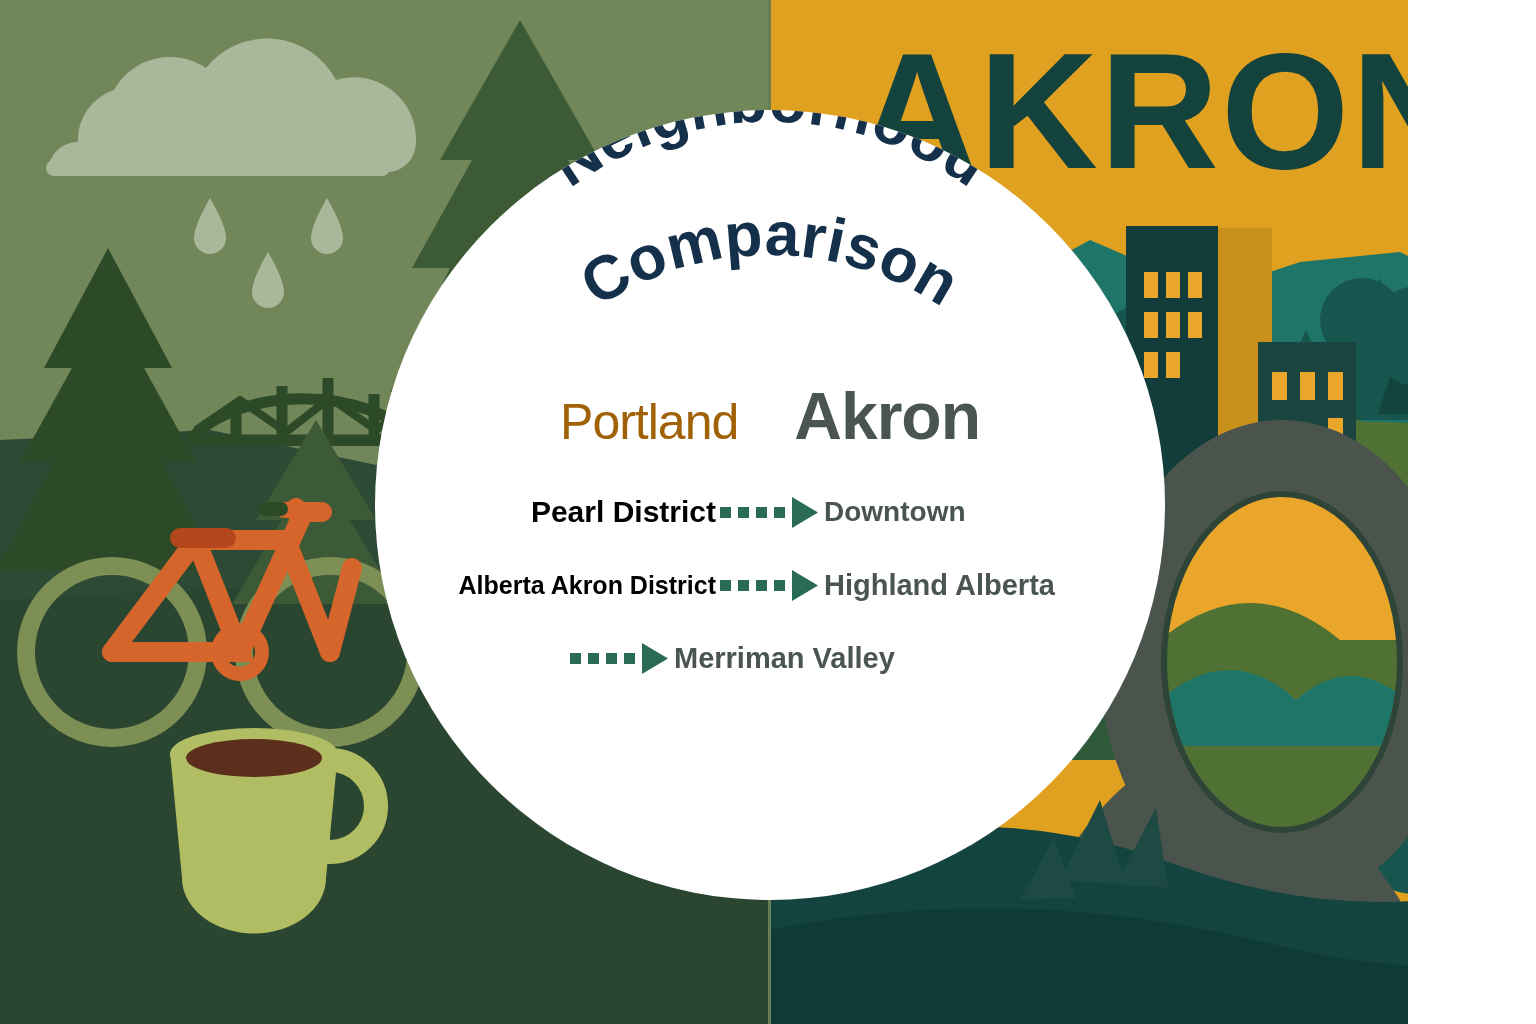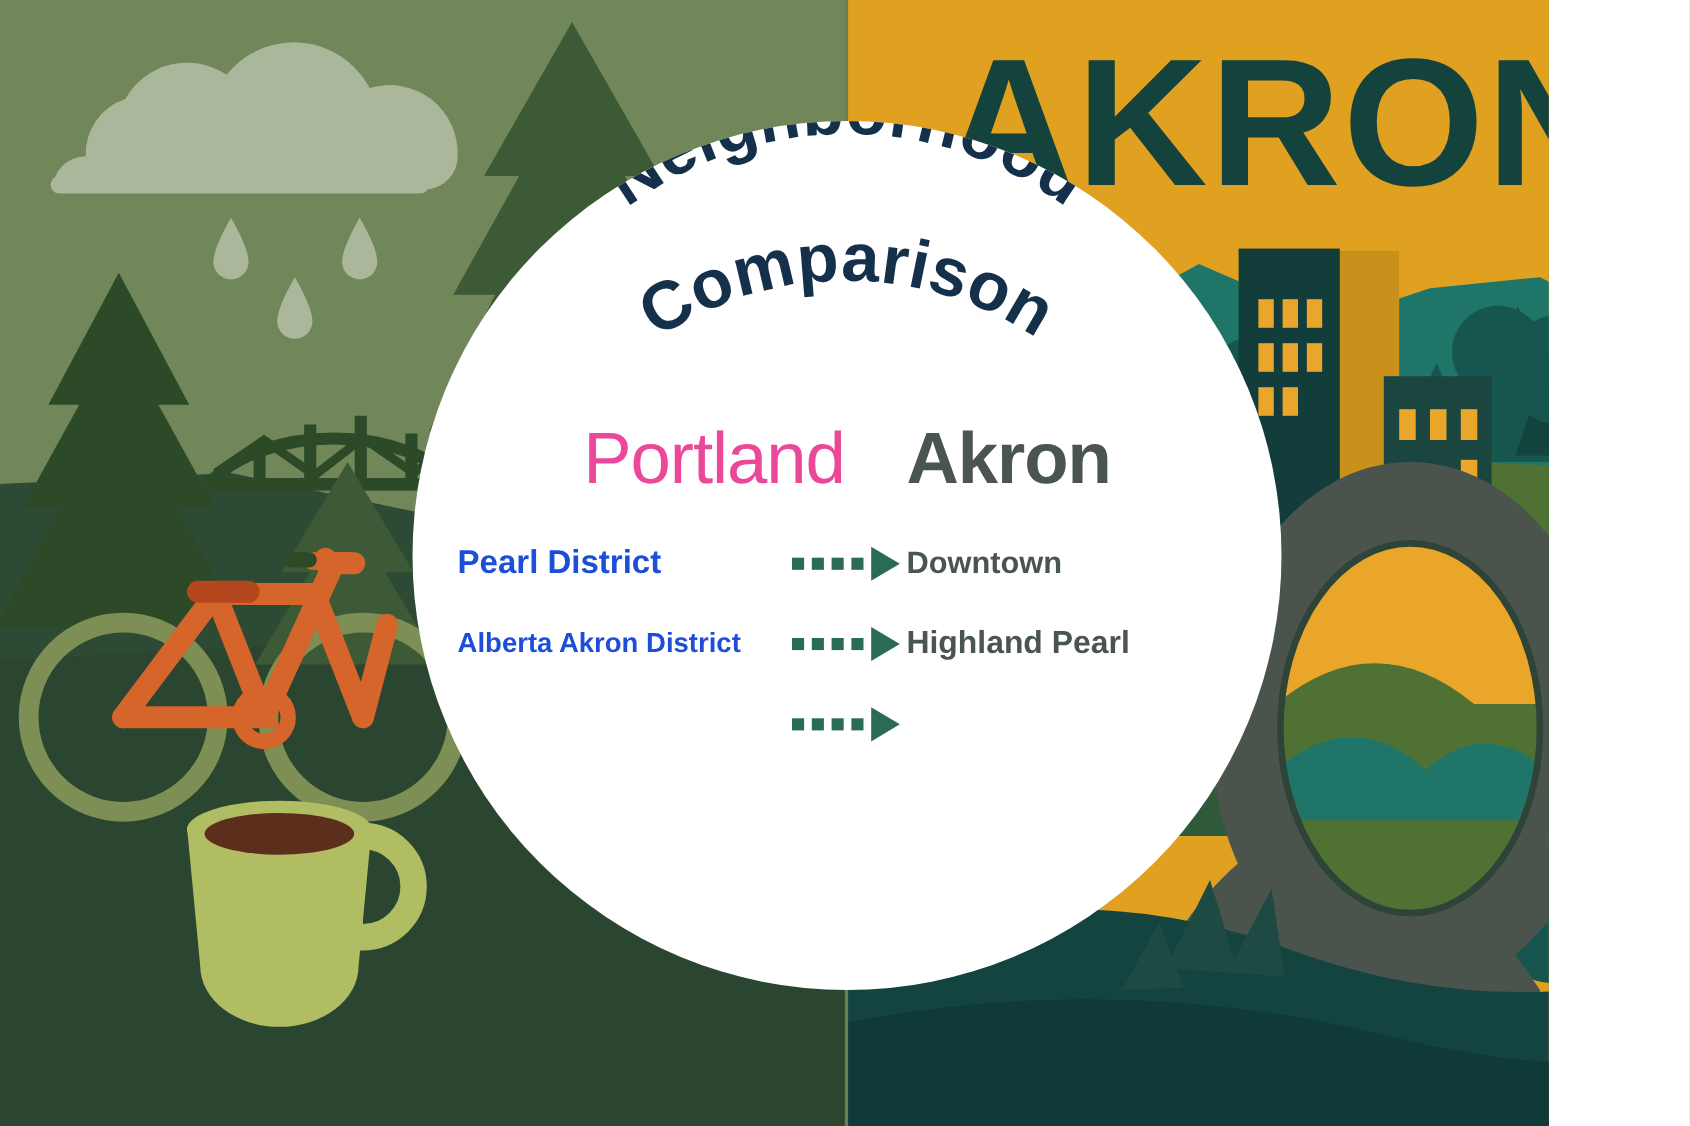--- a/index.html
+++ b/index.html
@@ -37,23 +37,23 @@
   
   #city-headers{
     position:absolute;
     left:0;right:0;top:268px;
     display:flex;
     justify-content:center;
     align-items:baseline;
     gap:56px;
   }
   #city-left{
-    font-size:66px;
+    font-size:50px;
     font-weight:400;
-    color:#ec4899;
+    color:#a16207;
     letter-spacing:-1px;
   }
   #city-right{
     font-size:66px;
     font-weight:bold;
     color:#4a5550;
     letter-spacing:-1px;
   }
 
   
@@ -65,22 +65,22 @@
     gap:39px;
   }
   .row{
     display:flex;
     align-items:center;
     justify-content:center;
     width:100%;
   }
   .row-left{
     width:300px;
-    text-align:left;
-    color:#1d4ed8;
+    text-align:right;
+    color:#000000;
     font-weight:bold;
     white-space:nowrap;
   }
   .row-right{
     width:300px;
     text-align:left;
     color:#4a5550;
     font-weight:bold;
     white-space:nowrap;
   }
@@ -330,34 +330,35 @@
             <svg width="104" height="34" viewBox="0 0 104 34" xmlns="http://www.w3.org/2000/svg">
               <g fill="#2a6b55">
                 <rect x="2" y="12" width="11" height="11"></rect>
                 <rect x="20" y="12" width="11" height="11"></rect>
                 <rect x="38" y="12" width="11" height="11"></rect>
                 <rect x="56" y="12" width="11" height="11"></rect>
                 <path d="M74 2 L100 17.5 L74 33 Z"></path>
               </g>
             </svg>
           </div>
-          <div class="row-right">Highland Pearl</div>
+          <div class="row-right">Highland Alberta</div>
         </div>
 
         <div class="row r3">
           <div class="row-arrow">
             <svg width="104" height="34" viewBox="0 0 104 34" xmlns="http://www.w3.org/2000/svg">
               <g fill="#2a6b55">
                 <rect x="2" y="12" width="11" height="11"></rect>
                 <rect x="20" y="12" width="11" height="11"></rect>
                 <rect x="38" y="12" width="11" height="11"></rect>
                 <rect x="56" y="12" width="11" height="11"></rect>
                 <path d="M74 2 L100 17.5 L74 33 Z"></path>
               </g>
             </svg>
           </div>
+          <div class="row-right">Merriman Valley</div>
         </div>
 
       </div>
     </div>
   </div>
 
 </div>
 
 </body></html>

